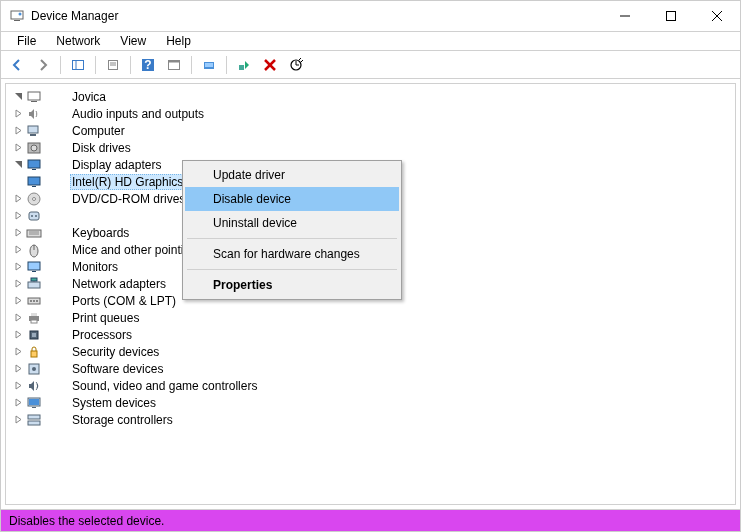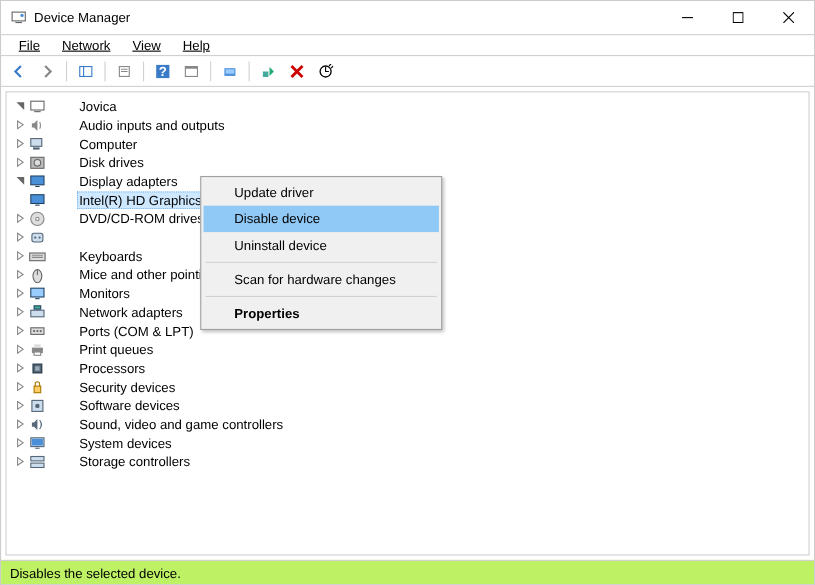--- a/index.html
+++ b/index.html
@@ -6,21 +6,21 @@
 body { background: #fff; width: 741px; height: 532px; overflow: hidden; position: relative; border: 1px solid #ccc; }
 
 
 .titlebar { height: 30px; display: flex; align-items: center; padding: 0 0 0 8px; background: #fff; }
 .titlebar .app-icon { width: 16px; height: 16px; margin-right: 6px; }
 .titlebar .title { flex: 1; color: #000000; }
 .win-controls { display: flex; }
 .win-btn { width: 46px; height: 30px; display: flex; align-items: center; justify-content: center; }
 
 
-.menubar { height: 20px; display: flex; align-items: center; padding: 0 8px; gap: 4px; text-decoration: underline; }
+.menubar { height: 20px; display: flex; align-items: center; padding: 0 8px; gap: 4px; }
 .menu-item { padding: 2px 8px; }
 .menubar-border { border-top: 1px solid #d0d0d0; border-bottom: 1px solid #d0d0d0; }
 
 
 .toolbar { height: 28px; display: flex; align-items: center; padding: 0 4px; gap: 2px; border-bottom: 1px solid #d0d0d0; }
 .tool-btn { width: 24px; height: 22px; display: flex; align-items: center; justify-content: center; border: 1px solid transparent; }
 .tool-sep { width: 1px; height: 18px; background: #d0d0d0; margin: 0 3px; }
 
 
 .content-wrap { position: relative; height: calc(100% - 30px - 20px - 28px - 22px); padding: 4px; }
@@ -35,21 +35,21 @@
 .indent-2 { padding-left: 44px; }
 
 
 .context-menu { position: absolute; background: #f0f0f0; border: 1px solid #a0a0a0; box-shadow: 2px 2px 3px rgba(0,0,0,.25); padding: 2px; z-index: 10; }
 .cm-item { height: 24px; display: flex; align-items: center; padding: 0 24px 0 28px; }
 .cm-item.hovered { background: #90c8f6; text-align: center; }
 .cm-item.bold { font-weight: bold; }
 .cm-sep { height: 1px; background: #d0d0d0; margin: 3px 2px; }
 
 
-.statusbar { position: absolute; left: 0; right: 0; bottom: 0; height: 22px; border-top: 1px solid #d0d0d0; display: flex; align-items: center; padding: 0 8px; background: #bef264; }
+.statusbar { position: absolute; left: 0; right: 0; bottom: 0; height: 22px; border-top: 1px solid #d0d0d0; display: flex; align-items: center; padding: 0 8px; background: #d946ef; }
 
 
 svg { display: block; }
 </style>
 </head>
 <body>
 
 <div class="titlebar">
   <span class="app-icon">
     <svg width="16" height="16" viewBox="0 0 16 16">

